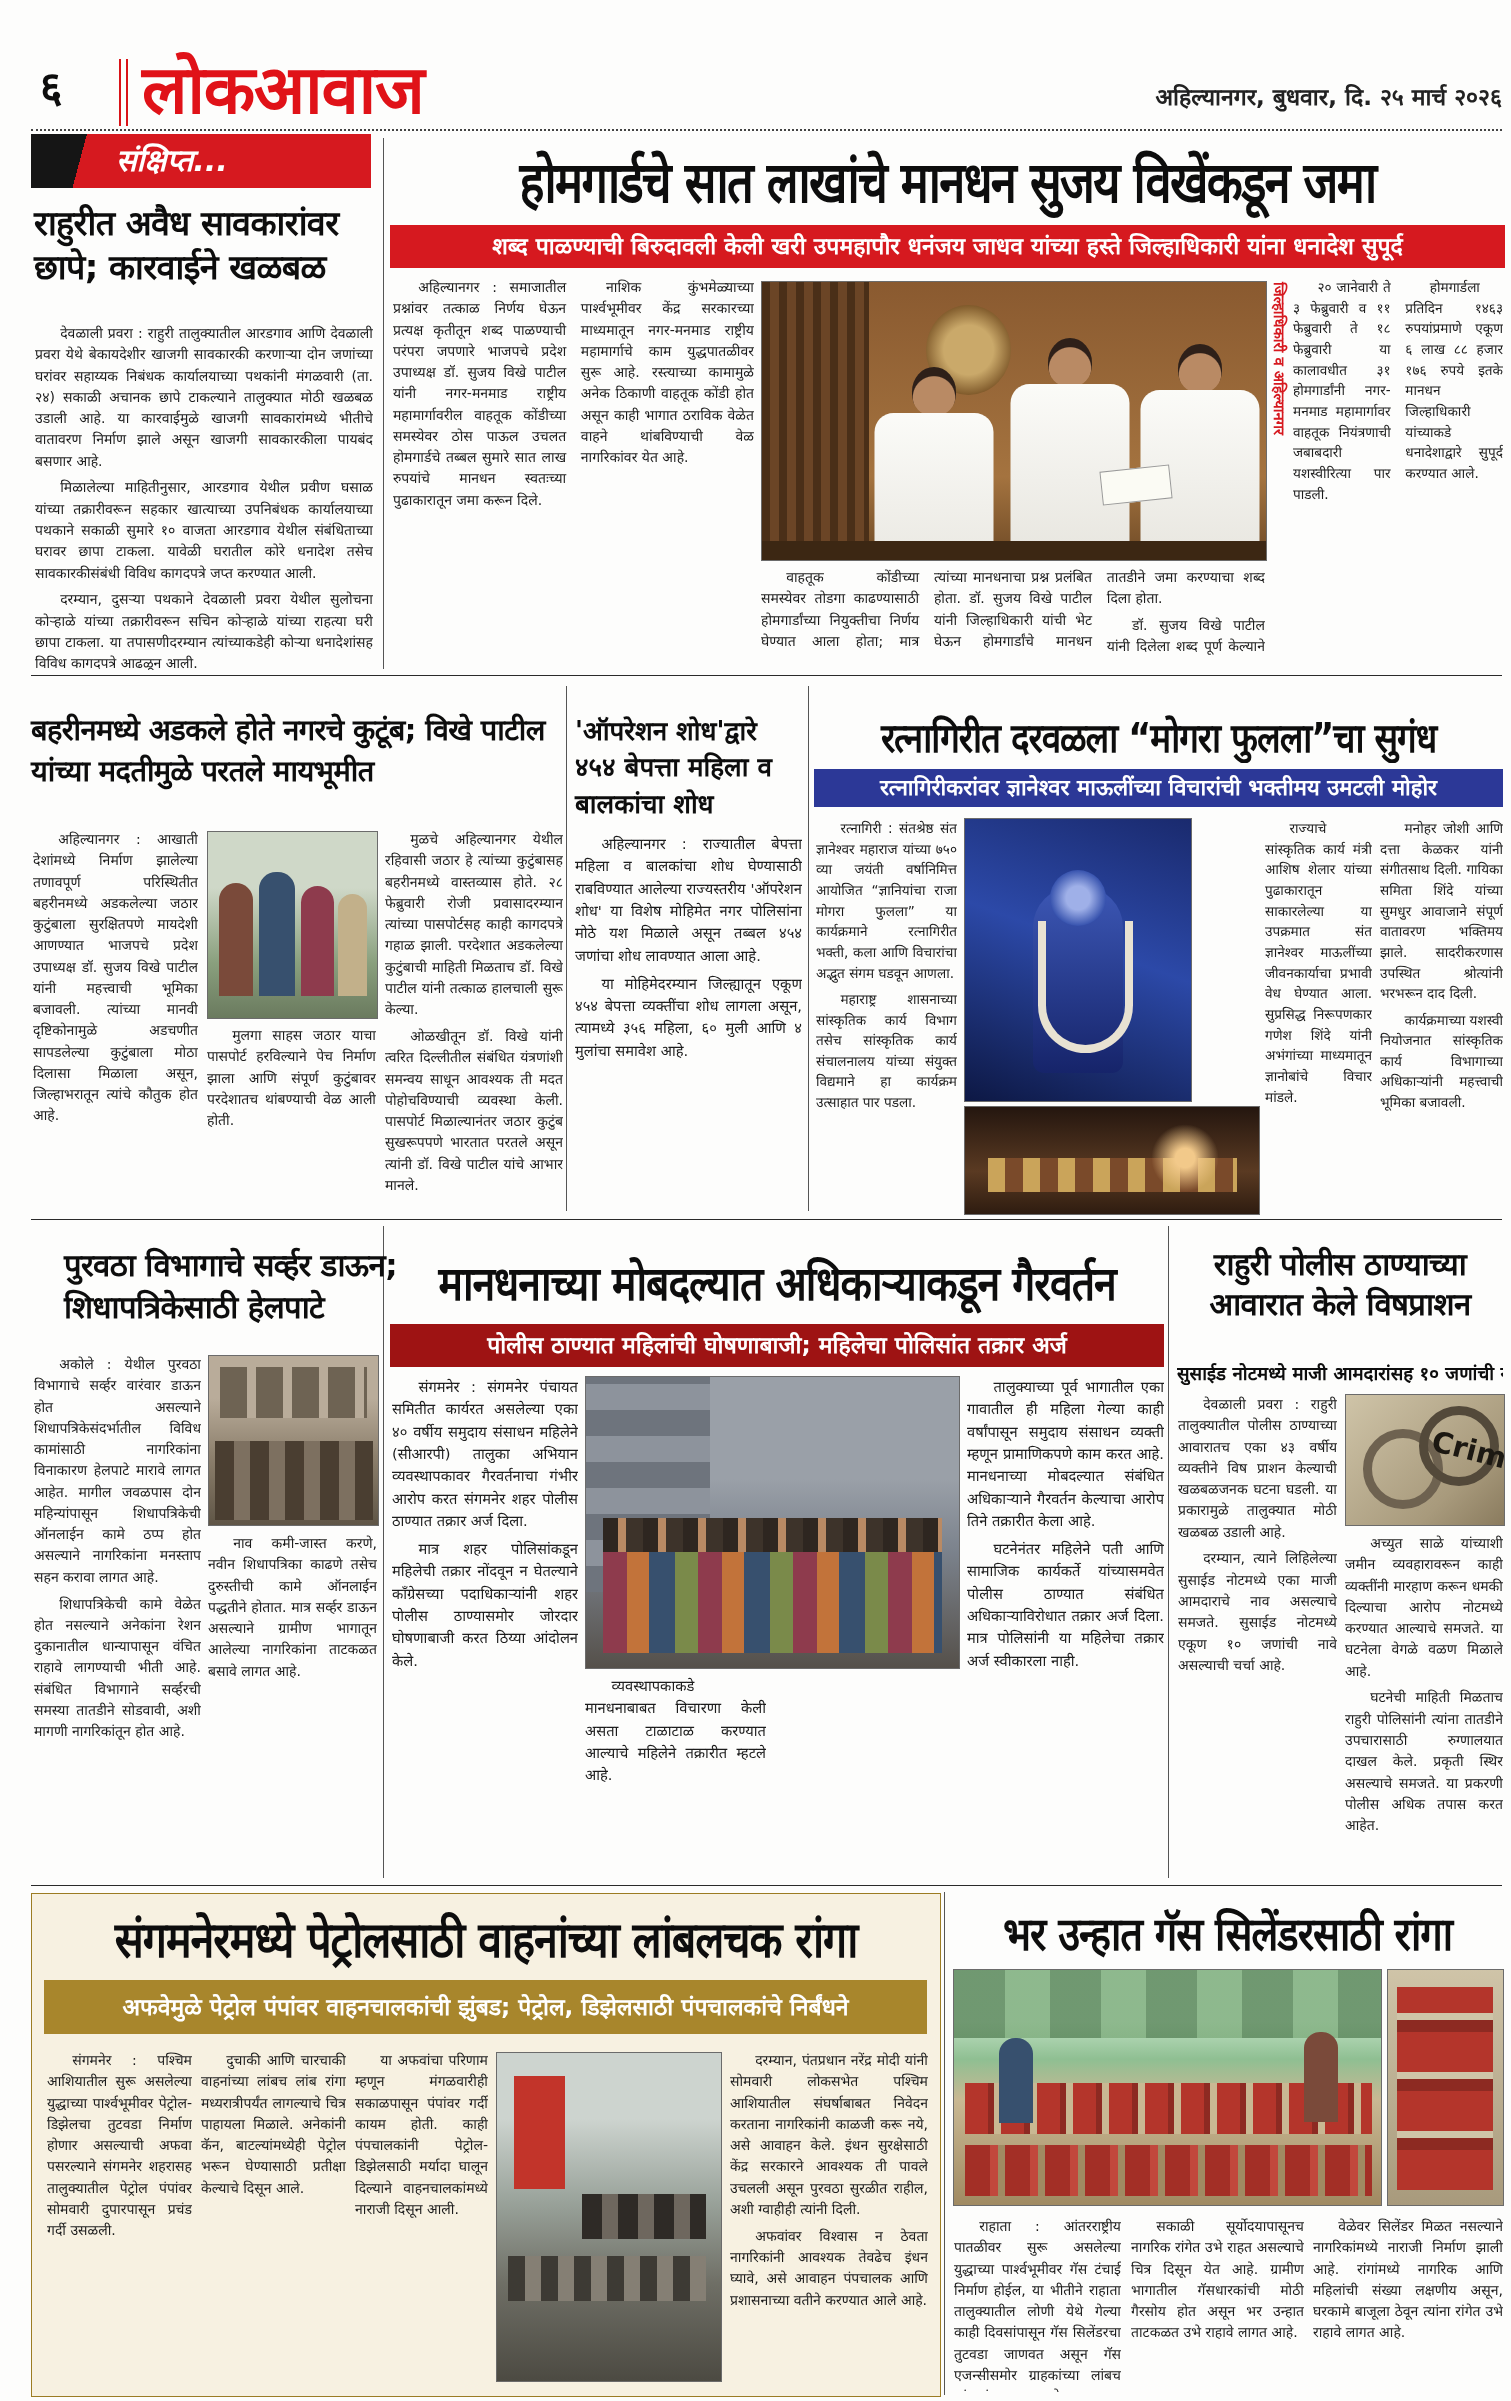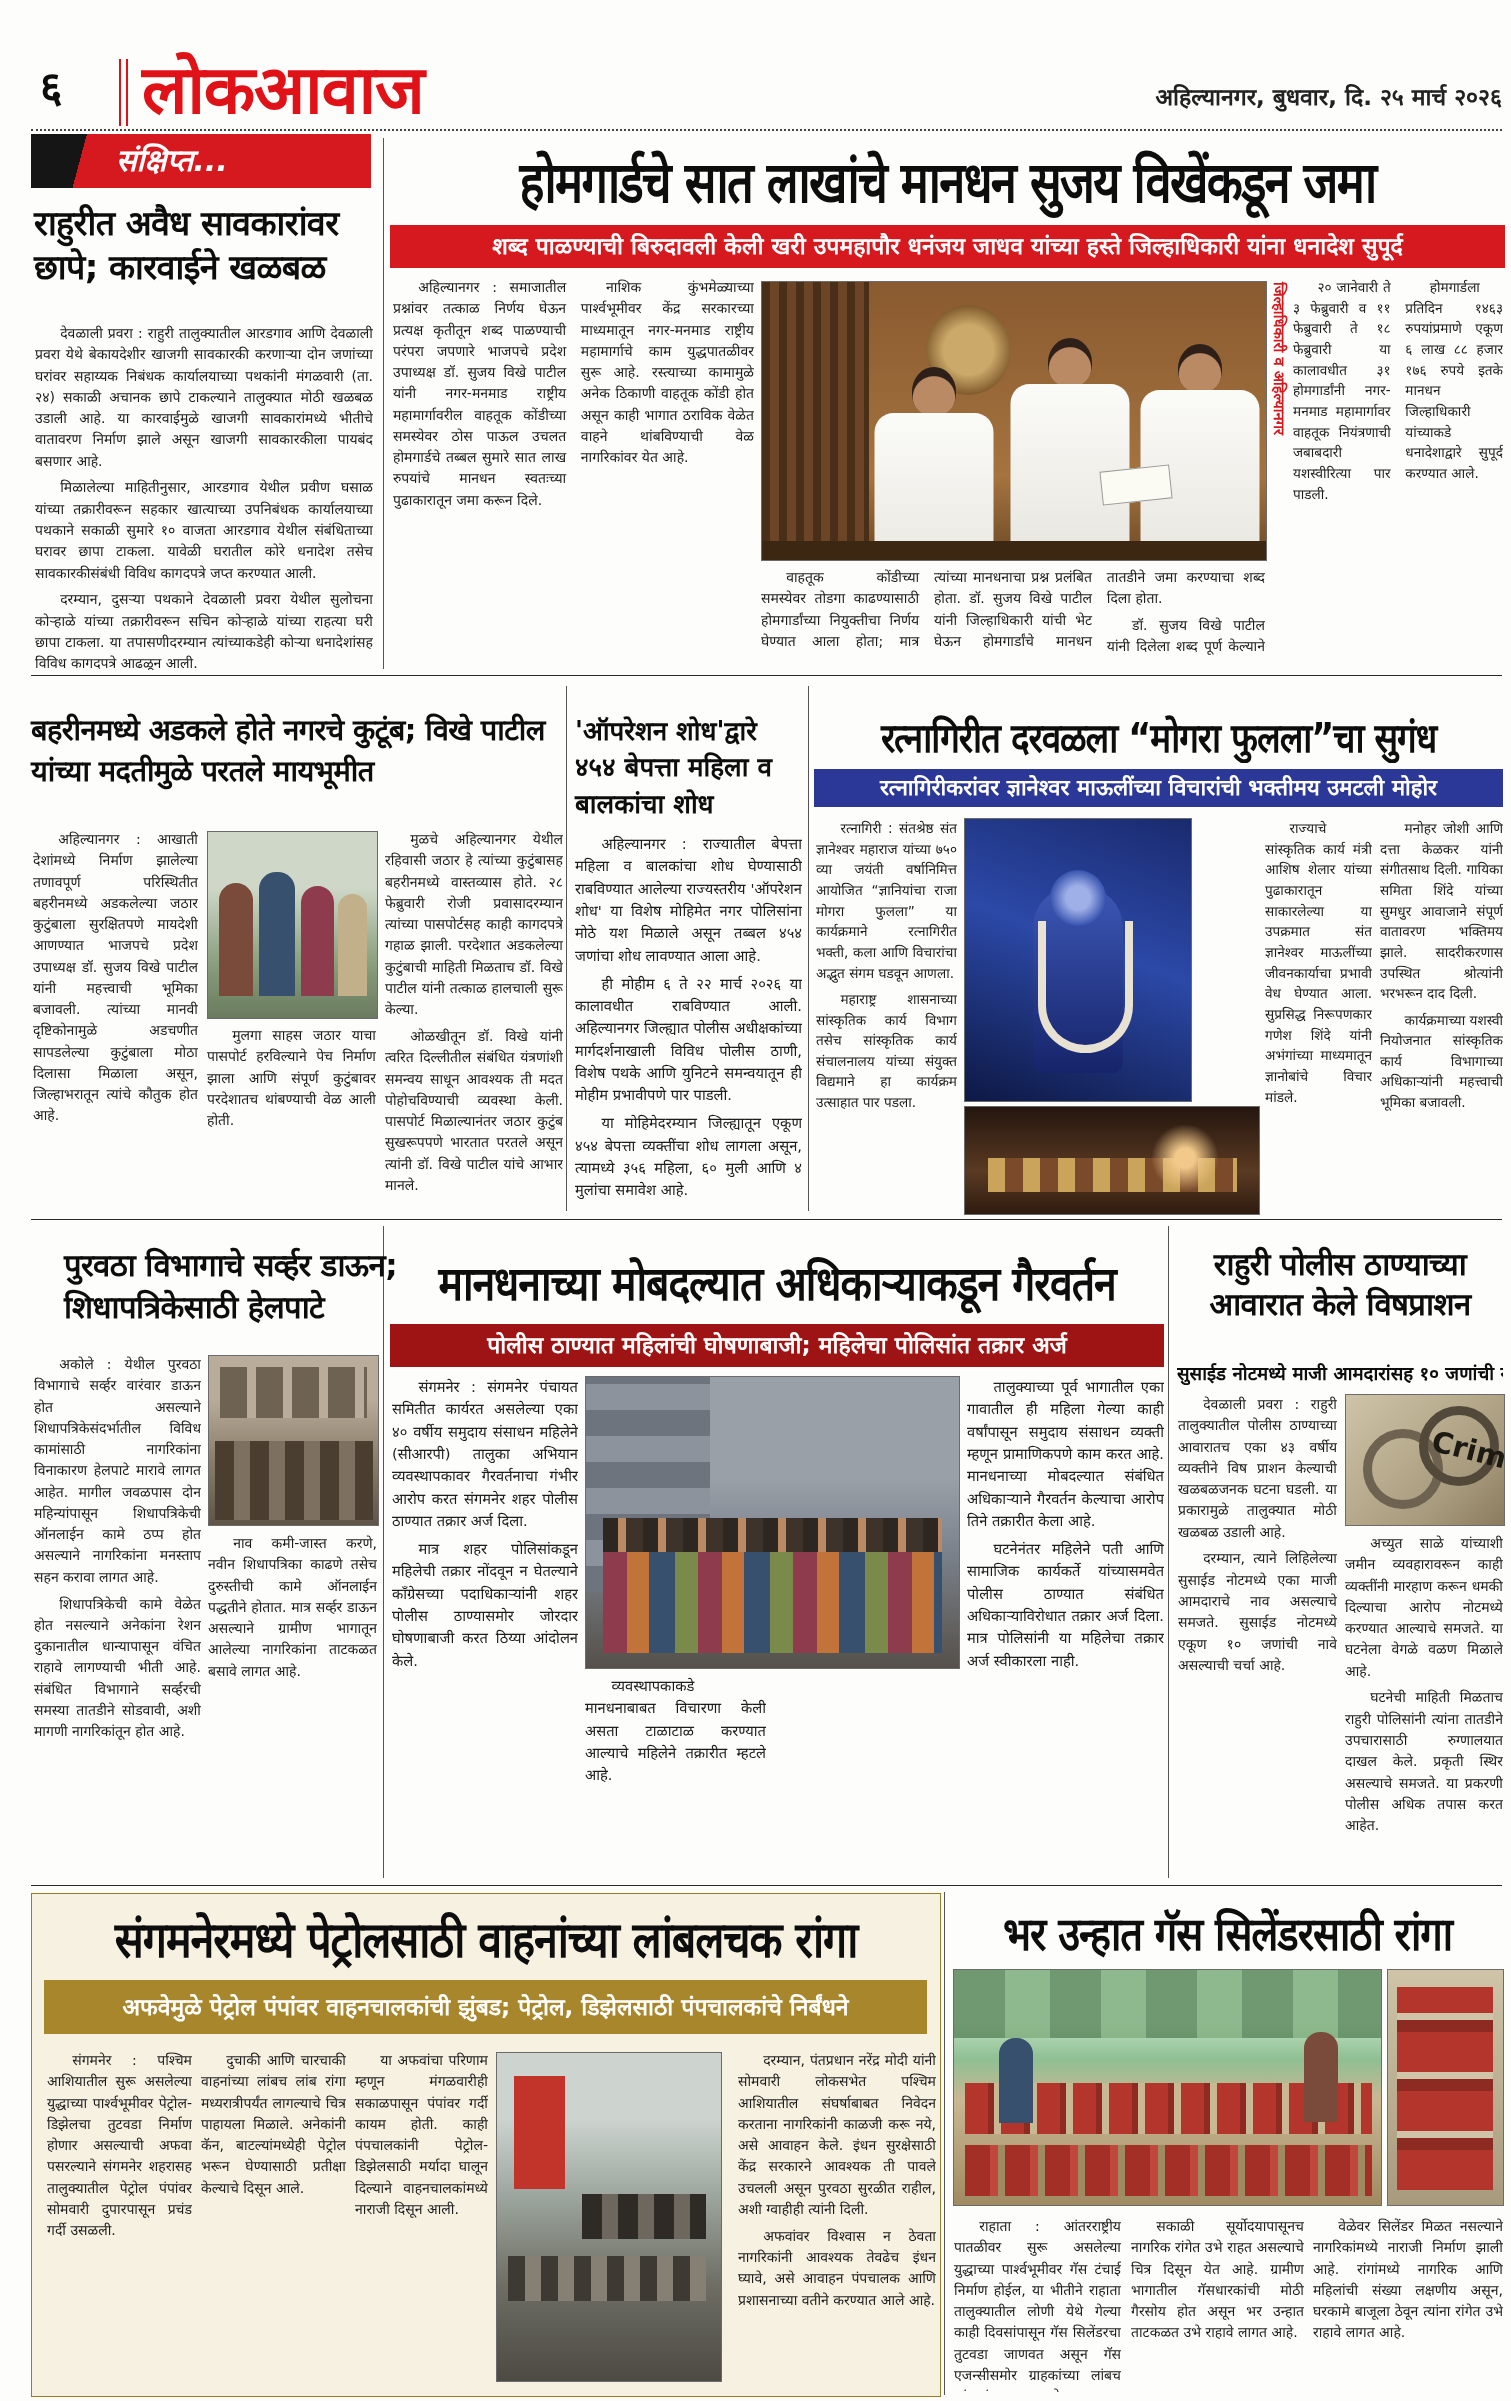--- a/index.html
+++ b/index.html
@@ -104,21 +104,20 @@
     <p>मुलगा साहस जठार याचा पासपोर्ट हरविल्याने पेच निर्माण झाला आणि संपूर्ण कुटुंबावर परदेशातच थांबण्याची वेळ आली होती.</p>
   </div>
   <div class="abs bodytext" style="left:385px;top:829px;width:178px;height:384px;">
     <p>मुळचे अहिल्यानगर येथील रहिवासी जठार हे त्यांच्या कुटुंबासह बहरीनमध्ये वास्तव्यास होते. २८ फेब्रुवारी रोजी प्रवासादरम्यान त्यांच्या पासपोर्टसह काही कागदपत्रे गहाळ झाली. परदेशात अडकलेल्या कुटुंबाची माहिती मिळताच डॉ. विखे पाटील यांनी तत्काळ हालचाली सुरू केल्या.</p>
     <p>ओळखीतून डॉ. विखे यांनी त्वरित दिल्लीतील संबंधित यंत्रणांशी समन्वय साधून आवश्यक ती मदत पोहोचविण्याची व्यवस्था केली. पासपोर्ट मिळाल्यानंतर जठार कुटुंब सुखरूपपणे भारतात परतले असून त्यांनी डॉ. विखे पाटील यांचे आभार मानले.</p>
   </div>
 
   <div class="abs hl" style="left:575px;top:713px;width:227px;font-size:26px;line-height:1.4;">'ऑपरेशन शोध'द्वारे ४५४ बेपत्ता महिला व बालकांचा शोध</div>
   <div class="abs bodytext" style="left:575px;top:833px;width:227px;height:380px;font-size:14.7px;">
     <p>अहिल्यानगर : राज्यातील बेपत्ता महिला व बालकांचा शोध घेण्यासाठी राबविण्यात आलेल्या राज्यस्तरीय 'ऑपरेशन शोध' या विशेष मोहिमेत नगर पोलिसांना मोठे यश मिळाले असून तब्बल ४५४ जणांचा शोध लावण्यात आला आहे.</p>
-    <p>ही मोहीम ६ ते २२ मार्च २०२६ या कालावधीत राबविण्यात आली. अहिल्यानगर जिल्ह्यात पोलीस अधीक्षकांच्या मार्गदर्शनाखाली विविध पोलीस ठाणी, विशेष पथके आणि युनिटने समन्वयातून ही मोहीम प्रभावीपणे पार पाडली.</p>
     <p>या मोहिमेदरम्यान जिल्ह्यातून एकूण ४५४ बेपत्ता व्यक्तींचा शोध लागला असून, त्यामध्ये ३५६ महिला, ६० मुली आणि ४ मुलांचा समावेश आहे.</p>
   </div>
 
   <div class="abs hl nowrap" style="left:814px;top:709px;width:689px;font-size:35px;text-align:center;letter-spacing:-1.1px;transform:scaleY(1.15);transform-origin:center top;">रत्नागिरीत दरवळला “मोगरा फुलला”चा सुगंध</div>
   <div class="abs bar nowrap" style="left:814px;top:769px;width:689px;height:38px;background:#2c3897;font-size:22px;line-height:38px;">रत्नागिरीकरांवर ज्ञानेश्वर माऊलींच्या विचारांची भक्तीमय उमटली मोहोर</div>
   <div class="abs bodytext" style="left:816px;top:818px;width:141px;height:395px;font-size:13.6px;">
     <p>रत्नागिरी : संतश्रेष्ठ संत ज्ञानेश्वर महाराज यांच्या ७५० व्या जयंती वर्षानिमित्त आयोजित “ज्ञानियांचा राजा मोगरा फुलला” या कार्यक्रमाने रत्नागिरीत भक्ती, कला आणि विचारांचा अद्भुत संगम घडवून आणला.</p>
     <p>महाराष्ट्र शासनाच्या सांस्कृतिक कार्य विभाग तसेच सांस्कृतिक कार्य संचालनालय यांच्या संयुक्त विद्यमाने हा कार्यक्रम उत्साहात पार पडला.</p>
   </div>
   <div class="abs photo" style="left:964px;top:818px;width:226px;height:282px;background:linear-gradient(200deg,#1a2a6e,#2c49a8 45%,#0d1844);">
@@ -196,21 +195,21 @@
     <p>दुचाकी आणि चारचाकी वाहनांच्या लांबच लांब रांगा मध्यरात्रीपर्यंत लागल्याचे चित्र पाहायला मिळाले. अनेकांनी कॅन, बाटल्यांमध्येही पेट्रोल भरून घेण्यासाठी प्रतीक्षा केल्याचे दिसून आले.</p>
   </div>
   <div class="abs bodytext" style="left:355px;top:2050px;width:133px;height:332px;">
     <p>या अफवांचा परिणाम म्हणून मंगळवारीही सकाळपासून पंपांवर गर्दी कायम होती. काही पंपचालकांनी पेट्रोल-डिझेलसाठी मर्यादा घालून दिल्याने वाहनचालकांमध्ये नाराजी दिसून आली.</p>
   </div>
   <div class="abs photo" style="left:496px;top:2052px;width:224px;height:328px;background:linear-gradient(180deg,#cdd4cf 20%,#9aa39b 45%,#6f6f66 70%,#4c4a42);">
     <div class="ph-shape" style="left:17px;top:22.6px;width:51px;height:113px;background:#c2342a;"></div>
     <div class="ph-shape" style="left:85px;top:141px;width:124px;height:45px;background:repeating-linear-gradient(90deg,#2e2a26 0 20.3px,#6e675e 20.3px 36px);"></div>
     <div class="ph-shape" style="left:11.3px;top:203px;width:198px;height:45px;background:repeating-linear-gradient(90deg,#3d3a34 0 17px,#857f74 17px 33px);"></div>
   </div>
-  <div class="abs bodytext" style="left:730px;top:2050px;width:198px;height:332px;margin-left:8px;">
+  <div class="abs bodytext" style="left:730px;top:2050px;width:198px;height:332px;">
     <p>दरम्यान, पंतप्रधान नरेंद्र मोदी यांनी सोमवारी लोकसभेत पश्चिम आशियातील संघर्षाबाबत निवेदन करताना नागरिकांनी काळजी करू नये, असे आवाहन केले. इंधन सुरक्षेसाठी केंद्र सरकारने आवश्यक ती पावले उचलली असून पुरवठा सुरळीत राहील, अशी ग्वाहीही त्यांनी दिली.</p>
     <p>अफवांवर विश्वास न ठेवता नागरिकांनी आवश्यक तेवढेच इंधन घ्यावे, असे आवाहन पंपचालक आणि प्रशासनाच्या वतीने करण्यात आले आहे.</p>
   </div>
 
   <div class="abs hl nowrap" style="left:953px;top:1901px;width:549px;font-size:40px;text-align:center;letter-spacing:-1.1px;transform:scaleY(1.15);transform-origin:center top;">भर उन्हात गॅस सिलेंडरसाठी रांगा</div>
   <div class="abs photo" style="left:953px;top:1969px;width:427px;height:235px;background:linear-gradient(180deg,#bfe0c2 22%,#8fbf92 38%,#c9b893 55%,#a08a62);">
     <div class="ph-shape" style="left:0;top:0;width:100%;height:68px;background:repeating-linear-gradient(90deg,#4e7a4e 0 51px,#79a877 51px 96px);opacity:.7;"></div>
     <div class="ph-shape" style="left:11.3px;top:113px;width:407px;height:51px;background:repeating-linear-gradient(90deg,#b4352b 0 22.6px,#8d2a22 22.6px 29px,#c9b893 29px 36px);"></div>
     <div class="ph-shape" style="left:11.3px;top:175px;width:407px;height:51px;background:repeating-linear-gradient(90deg,#a32f26 0 25px,#c1473c 25px 33px,#a08a62 33px 40px);"></div>
     <div class="ph-shape" style="left:45px;top:68px;width:34px;height:85px;border-radius:16px 16px 0 0;background:#37506e;"></div>

